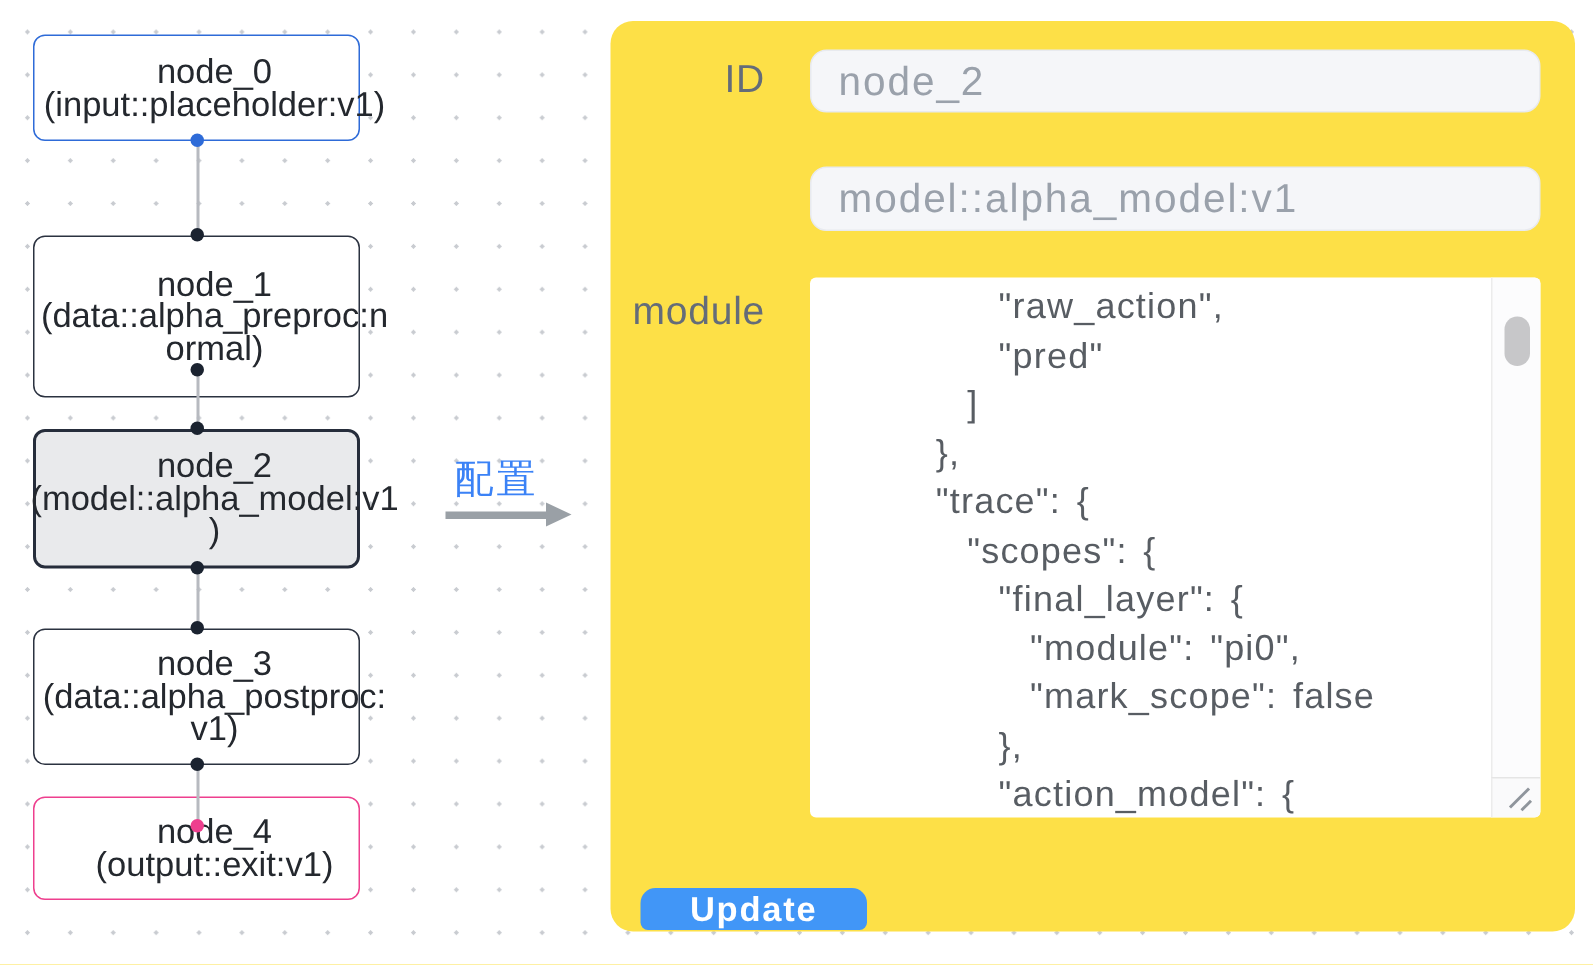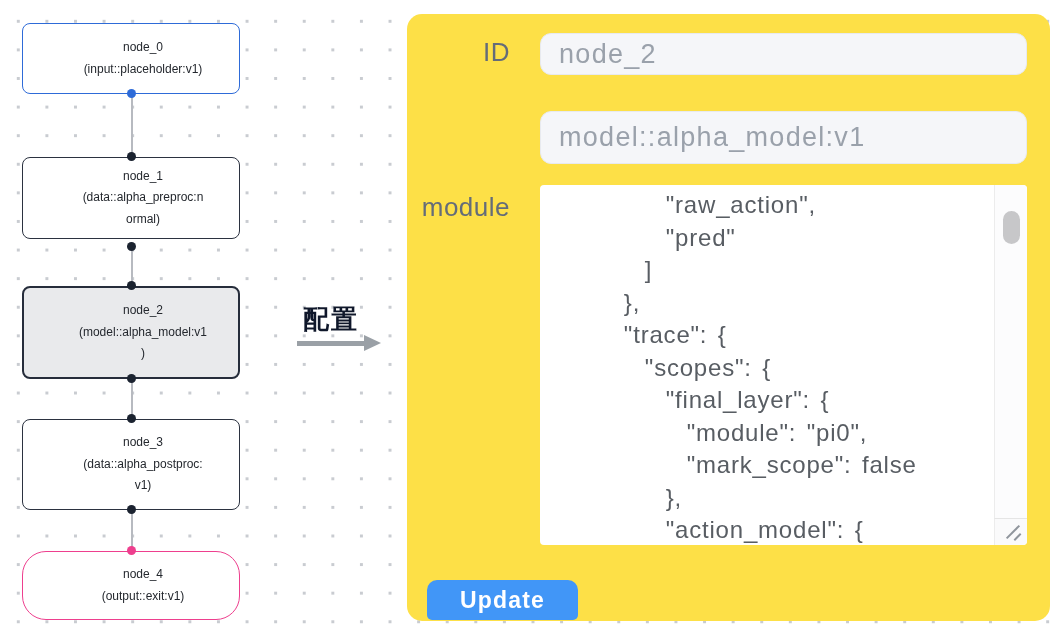--- a/index.html
+++ b/index.html
@@ -13,41 +13,41 @@
   }
   
   .canvas{position:absolute;inset:0;}
   .node{
     position:absolute;left:22px;width:218px;box-sizing:border-box;
     background:#ffffff;border:1.8px solid #2b3240;border-radius:8px;
     display:flex;align-items:center;justify-content:center;
   }
   .node-label{
     white-space:pre-line;text-align:center;
-    font-size:12px;line-height:21.5px;color:#24282e;margin-left:24px;
+    font-size:23px;line-height:21.5px;color:#24282e;margin-left:24px;
   }
   .n0{top:23px;height:71px;border-color:#2e6bd8;border-width:1.6px;}
-  .n1{top:157px;height:82px;}
+  .n1{top:157px;height:108px;}
   .n2{top:286px;height:93px;background:#e9eaec;border-width:2.4px;border-color:#262d3b;}
   .n3{top:419px;height:91px;align-items:center;}
-  .n4{top:551px;height:69px;border-color:#ee3f8e;border-width:1.6px;border-radius:24px;}
+  .n4{top:531px;height:69px;border-color:#ee3f8e;border-width:1.6px;}
   .edge{position:absolute;left:131px;width:1.5px;background:#b7bac0;}
   .e0{top:94px;height:63px;}
   .e1{top:247px;height:39px;}
   .e2{top:379px;height:40px;}
   .e3{top:510px;height:41px;}
   .handle{position:absolute;left:127px;width:9px;height:9px;border-radius:50%;background:#1b2330;}
   .h-blue{background:#2e6bd8;}
   .h-pink{background:#ee3f8e;}
   .hy0{top:89px;} .hy1{top:152px;} .hy2{top:242px;} .hy3{top:281px;}
   .hy4{top:374px;} .hy5{top:414px;} .hy6{top:505px;} .hy7{top:546px;}
   
   .transition-label{
     position:absolute;left:296px;top:302px;width:70px;text-align:center;
-    font-size:26px;font-weight:700;color:#0f172a;letter-spacing:2px;
+    font-size:26px;font-weight:400;color:#3b82f6;letter-spacing:2px;
   }
   .arrow{position:absolute;left:297px;top:341px;width:68px;height:5px;background:#9aa0a6;}
   .arrow:after{
     content:"";position:absolute;right:-16px;top:-6px;width:0;height:0;
     border-left:17px solid #9aa0a6;border-top:8.5px solid transparent;border-bottom:8.5px solid transparent;
   }
   
   .panel{
     position:absolute;left:407px;top:14px;width:643px;height:607px;
     background:#fde047;border-radius:15px;
@@ -59,21 +59,21 @@
   .lbl-id{top:24px;}
   .lbl-type{top:104px;}
   .lbl-config{top:179px;}
   .f-input{
     position:absolute;left:133px;width:487px;height:42px;box-sizing:border-box;
     background:#f5f6f9;border:1px solid #e8eaef;border-radius:11px;
     padding:0 18px;font-family:"Liberation Sans","DejaVu Sans",sans-serif;
     font-size:27px;letter-spacing:1.3px;color:#9aa1ab;outline:none;
   }
   .in-id{top:19px;}
-  .in-type{top:97px;height:53px;}
+  .in-type{top:97px;height:43px;}
   .config-box{
     position:absolute;left:133px;top:171px;width:487px;height:360px;
     background:#ffffff;border-radius:4px;overflow:hidden;
   }
   .config-text{
     position:absolute;left:0;top:0;right:33px;
     white-space:pre;margin:0;
     font-family:"Liberation Sans","DejaVu Sans",sans-serif;
     font-size:24px;line-height:32.5px;letter-spacing:0.8px;word-spacing:3px;
     color:#585d63;padding:4px 0 0 42px;
@@ -88,21 +88,21 @@
   }
   .sb-corner{
     position:absolute;left:454px;top:333px;right:0;bottom:0;
     background:#fafafb;border-top:1px solid #e5e5e5;border-left:1px solid #ececec;
   }
   .grip{position:absolute;right:3px;bottom:4px;width:20px;height:18px;}
   .grip span{position:absolute;background:#8f959c;height:2px;transform:rotate(-45deg);}
   .grip .g1{width:18px;left:0;top:8px;}
   .grip .g2{width:9px;left:9px;top:13px;}
   .update{
-    position:absolute;left:20px;bottom:1px;width:151px;height:40px;
+    position:absolute;left:20px;bottom:1px;width:151px;height:28px;
     background:#4196f7;border:none;border-radius:10px 10px 5px 5px;
     color:#ffffff;font-family:"Liberation Sans","DejaVu Sans",sans-serif;
     font-size:23px;font-weight:600;letter-spacing:1.2px;cursor:pointer;
   }
 </style>
 </head>
 <body>
 
 <div class="canvas">
 

